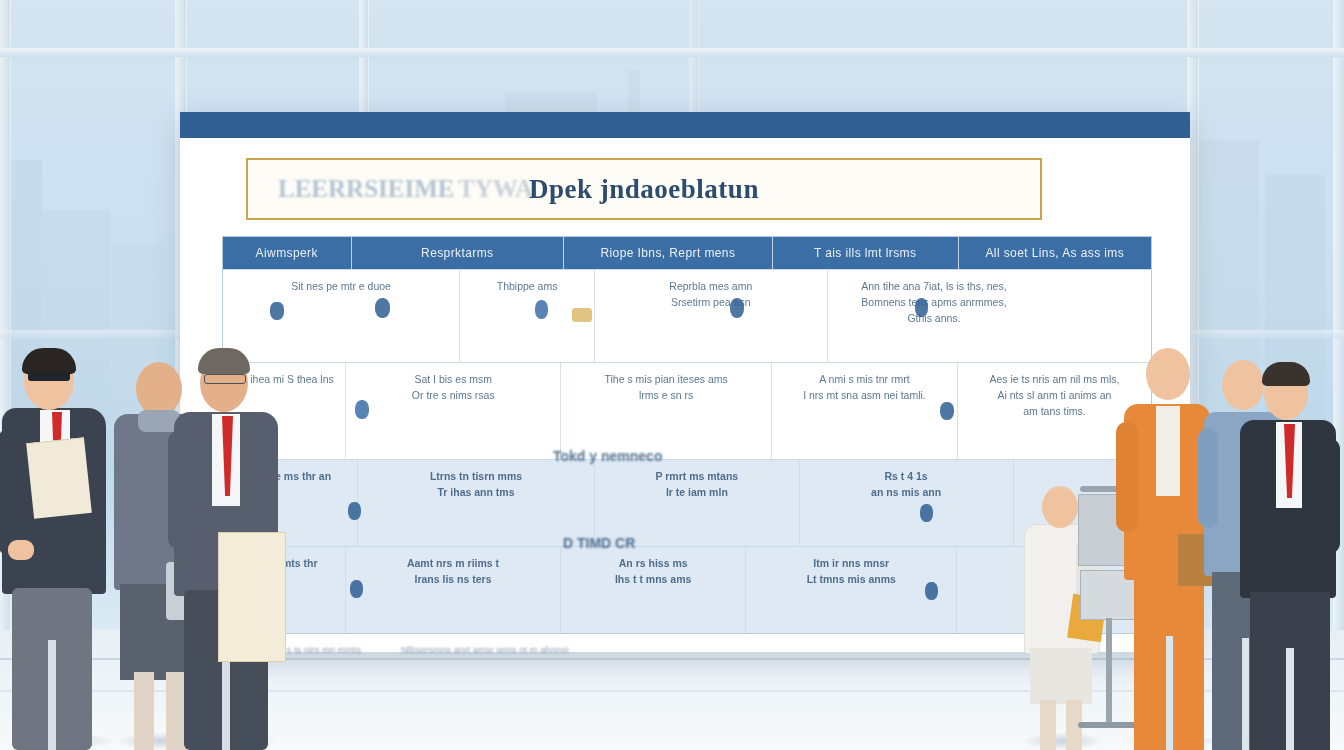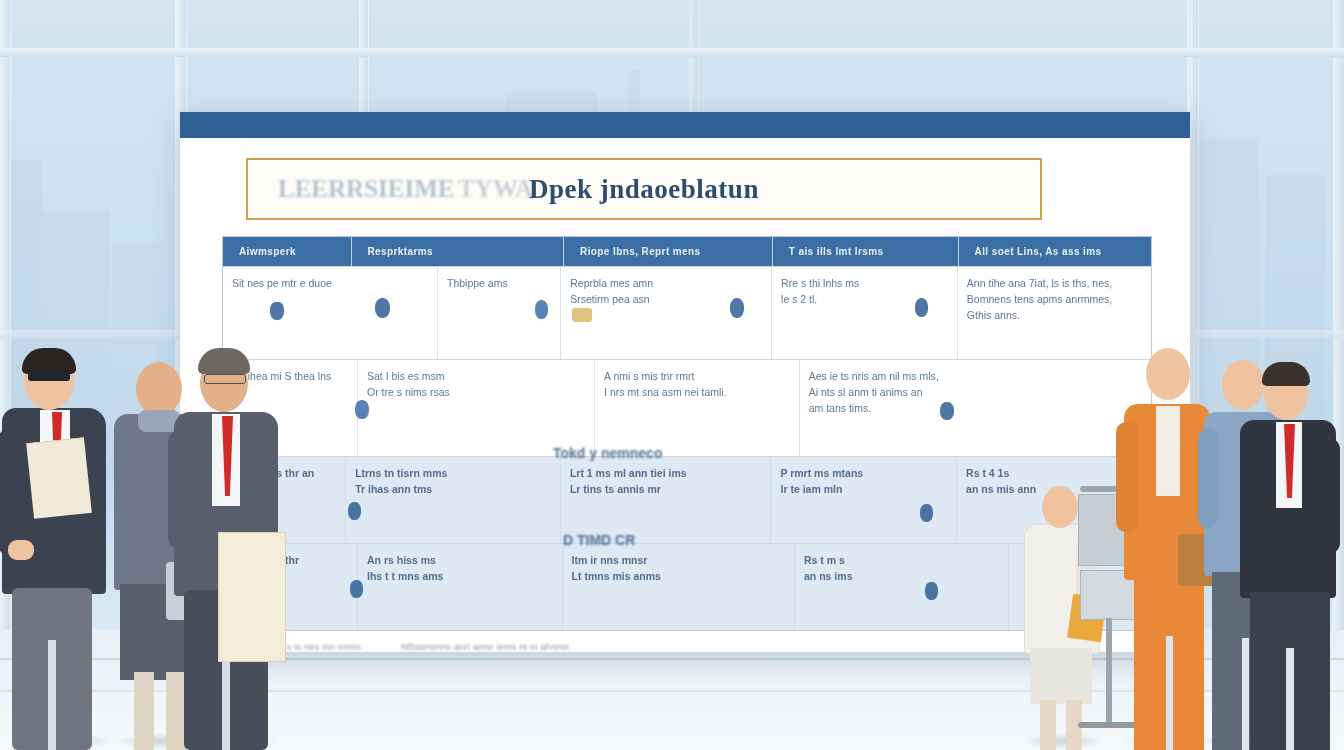--- a/index.html
+++ b/index.html
@@ -9,20 +9,21 @@
   }
   body {
     font-family: "Liberation Sans", sans-serif;
   }
   #scene {
     position: relative;
     width: 1344px;
     height: 750px;
     overflow: hidden;
     background: linear-gradient(180deg, #dde8f2 0%, #cfe0ee 45%, #bcd6e8 70%, #e8f1f7 100%);
+    text-align: center;
   }
 
   
   .wall {
     position: absolute;
     inset: 0;
     background: linear-gradient(180deg, #d4e4f0 0%, #c9dff0 40%, #bcd9ec 62%, #f2f7fa 100%);
   }
   .skyline {
     position: absolute;
@@ -138,22 +139,22 @@
   .row {
     display: flex;
     border-bottom: 1px solid #c9d9e6;
   }
   .row:last-child { border-bottom: none; }
   .hdr {
     background: #3a6ea5;
   }
   .hdr .cell {
     color: #ffffff;
-    font-size: 10px;
-    font-weight: bold;
+    font-size: 12px;
+    font-weight: normal;
     letter-spacing: 0.4px;
     padding: 7px 16px;
     filter: blur(0.7px);
     opacity: 0.9;
     white-space: nowrap;
     overflow: hidden;
   }
   .cell {
     border-right: 1px solid #cfdde9;
     padding: 9px 9px;
@@ -286,53 +287,53 @@
           <div class="cell c2">Riope Ibns,  Reprt mens</div>
           <div class="cell c3">T ais ills lmt lrsms</div>
           <div class="cell c4">All soet Lins,  As ass ims</div>
         </div>
 
         <div class="row" style="height:92px;">
           <div class="cell c1">Sit nes pe  mtr e duoe</div>
           <div class="cell c0">Thbippe ams</div>
           <div class="cell c2" style="white-space:pre-line;">Reprbla mes amn
 Srsetirm pea asn</div>
-          <div class="cell c3" style="white-space:pre-line;">Rre s thi lnhs ms
-le s 2 tl.</div>
           <div class="cell c4" style="white-space:pre-line;">Ann tihe ana 7iat, ls is ths, nes,
 Bomnens tens apms anrmmes,
 Gthis anns.</div>
         </div>
 
         <div class="row" style="height:96px;">
           <div class="cell c0">An ihea mi  S thea lns</div>
           <div class="cell c1" style="white-space:pre-line;">Sat  I bis  es msm
 Or  tre s nims rsas</div>
+          <div class="cell c2" style="white-space:pre-line;">Tihe  s  mis pian iteses ams
+lrms  e  sn rs</div>
           <div class="cell c3" style="white-space:pre-line;">A  nmi s mis tnr rmrt
 I nrs mt sna asm nei tamli.</div>
           <div class="cell c4" style="white-space:pre-line;">Aes ie ts nris am nil ms mls,
 Ai nts sl anm ti anims an
 am tans tims.</div>
         </div>
 
         <div class="row rowband" style="height:86px; position:relative;">
           <div class="cell c0">Rtan  e ms thr an</div>
           <div class="cell c1" style="white-space:pre-line;">Ltrns  tn tisrn mms
 Tr ihas  ann tms</div>
-          <div class="cell c2" style="white-space:pre-line;">Lrt 1 ms  ml ann tiei ims
-Lr  tins  ts annis mr</div>
           <div class="cell c3" style="white-space:pre-line;">P  rmrt ms mtans
 lr te  iam mln</div>
           <div class="cell c4" style="white-space:pre-line;">Rs t  4 1s
 an ns mis ann</div>
           <div class="band-note" style="left:330px; top:-12px;">Tokd  y  nemneco</div>
         </div>
 
         <div class="row rowband" style="height:86px; position:relative;">
           <div class="cell c0">At ii e  mts thr</div>
+          <div class="cell c1" style="white-space:pre-line;">Aamt nrs m  riims t
+Irans  lis ns ters</div>
           <div class="cell c3" style="white-space:pre-line;">An rs  hiss ms
 Ihs t  t mns ams</div>
           <div class="cell c2" style="white-space:pre-line;">Itm ir nns mnsr
 Lt  tmns mis anms</div>
           <div class="cell c4" style="white-space:pre-line;">Rs t  m s
 an ns ims</div>
           <div class="band-note" style="left:340px; top:-12px;">D TIMD CR</div>
         </div>
       </div>
 

